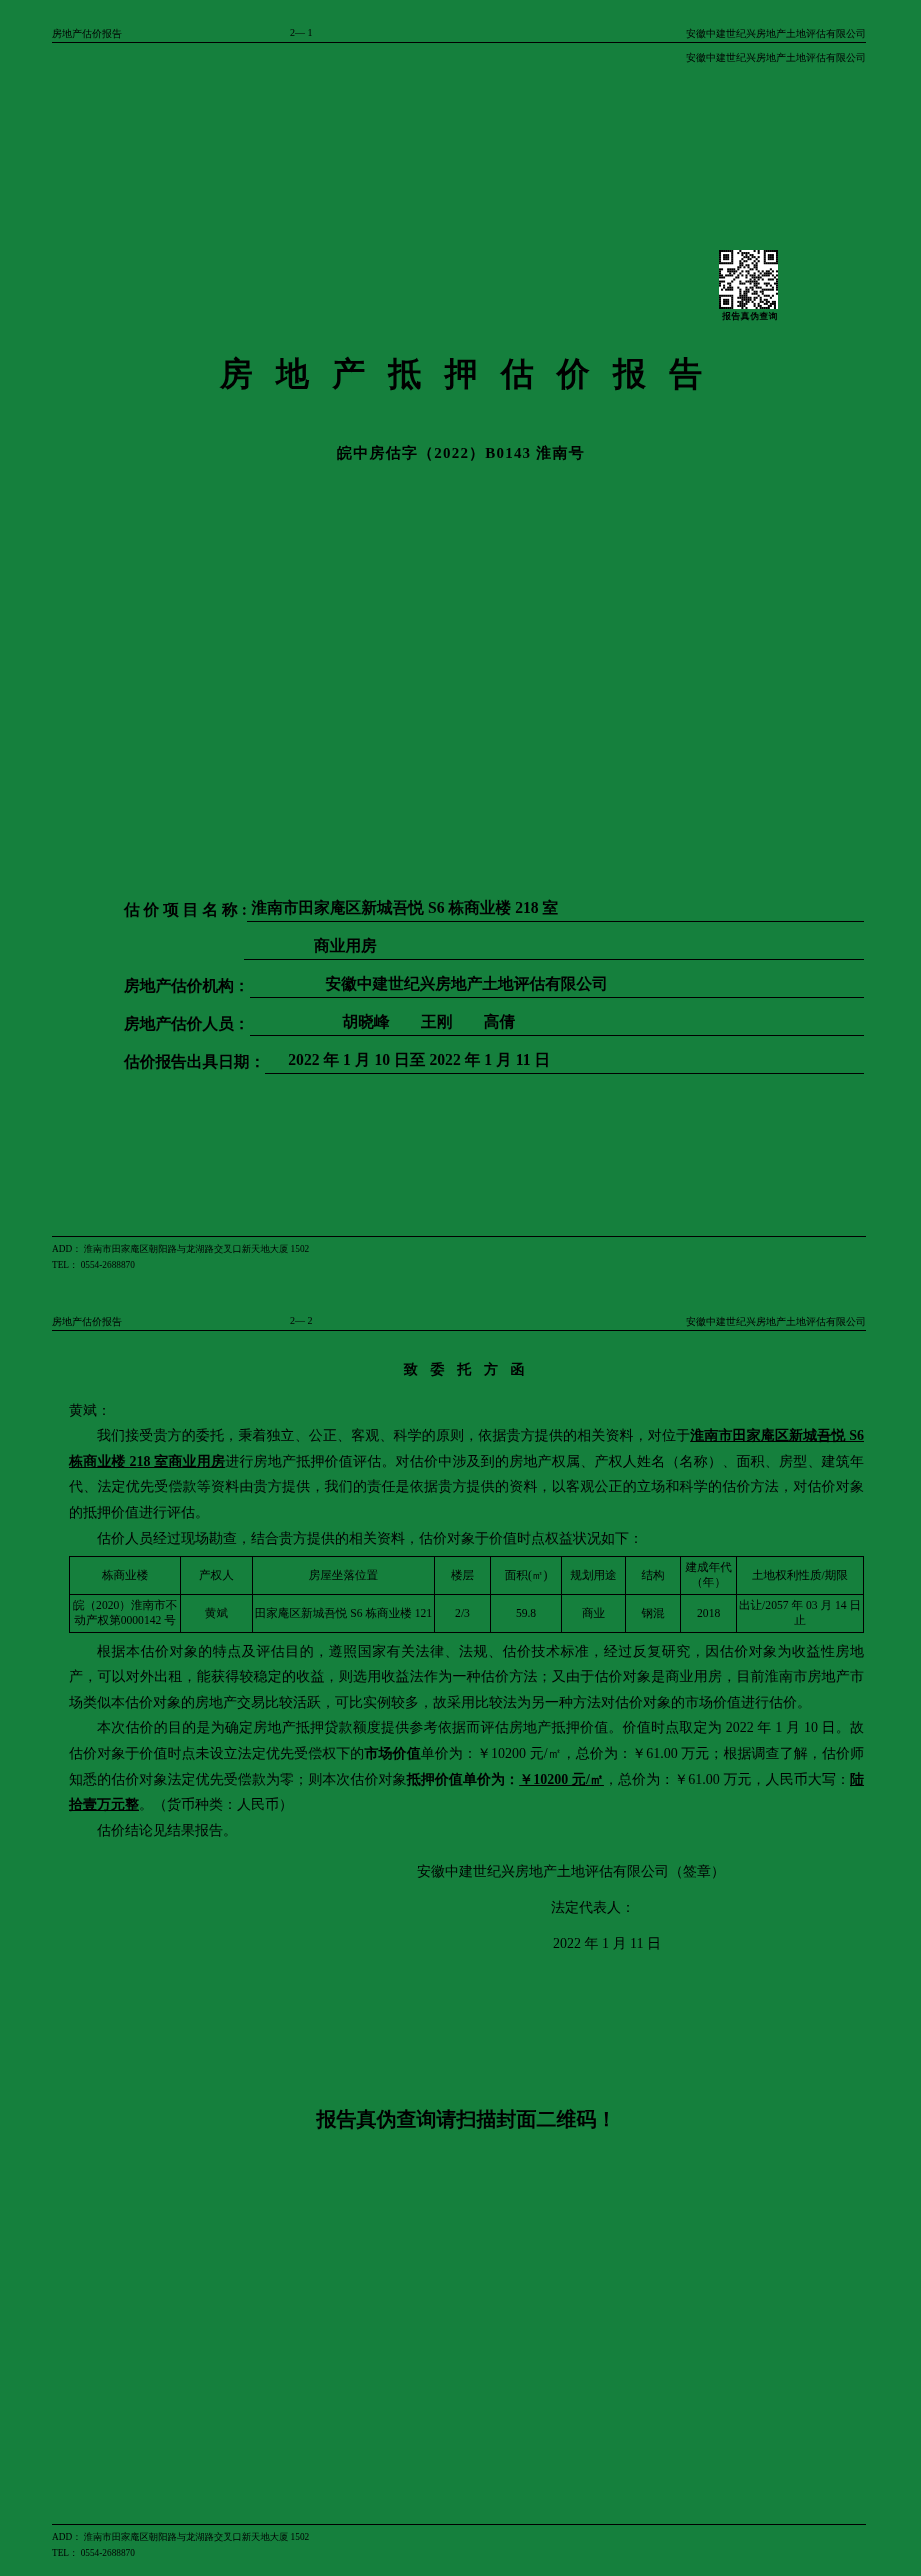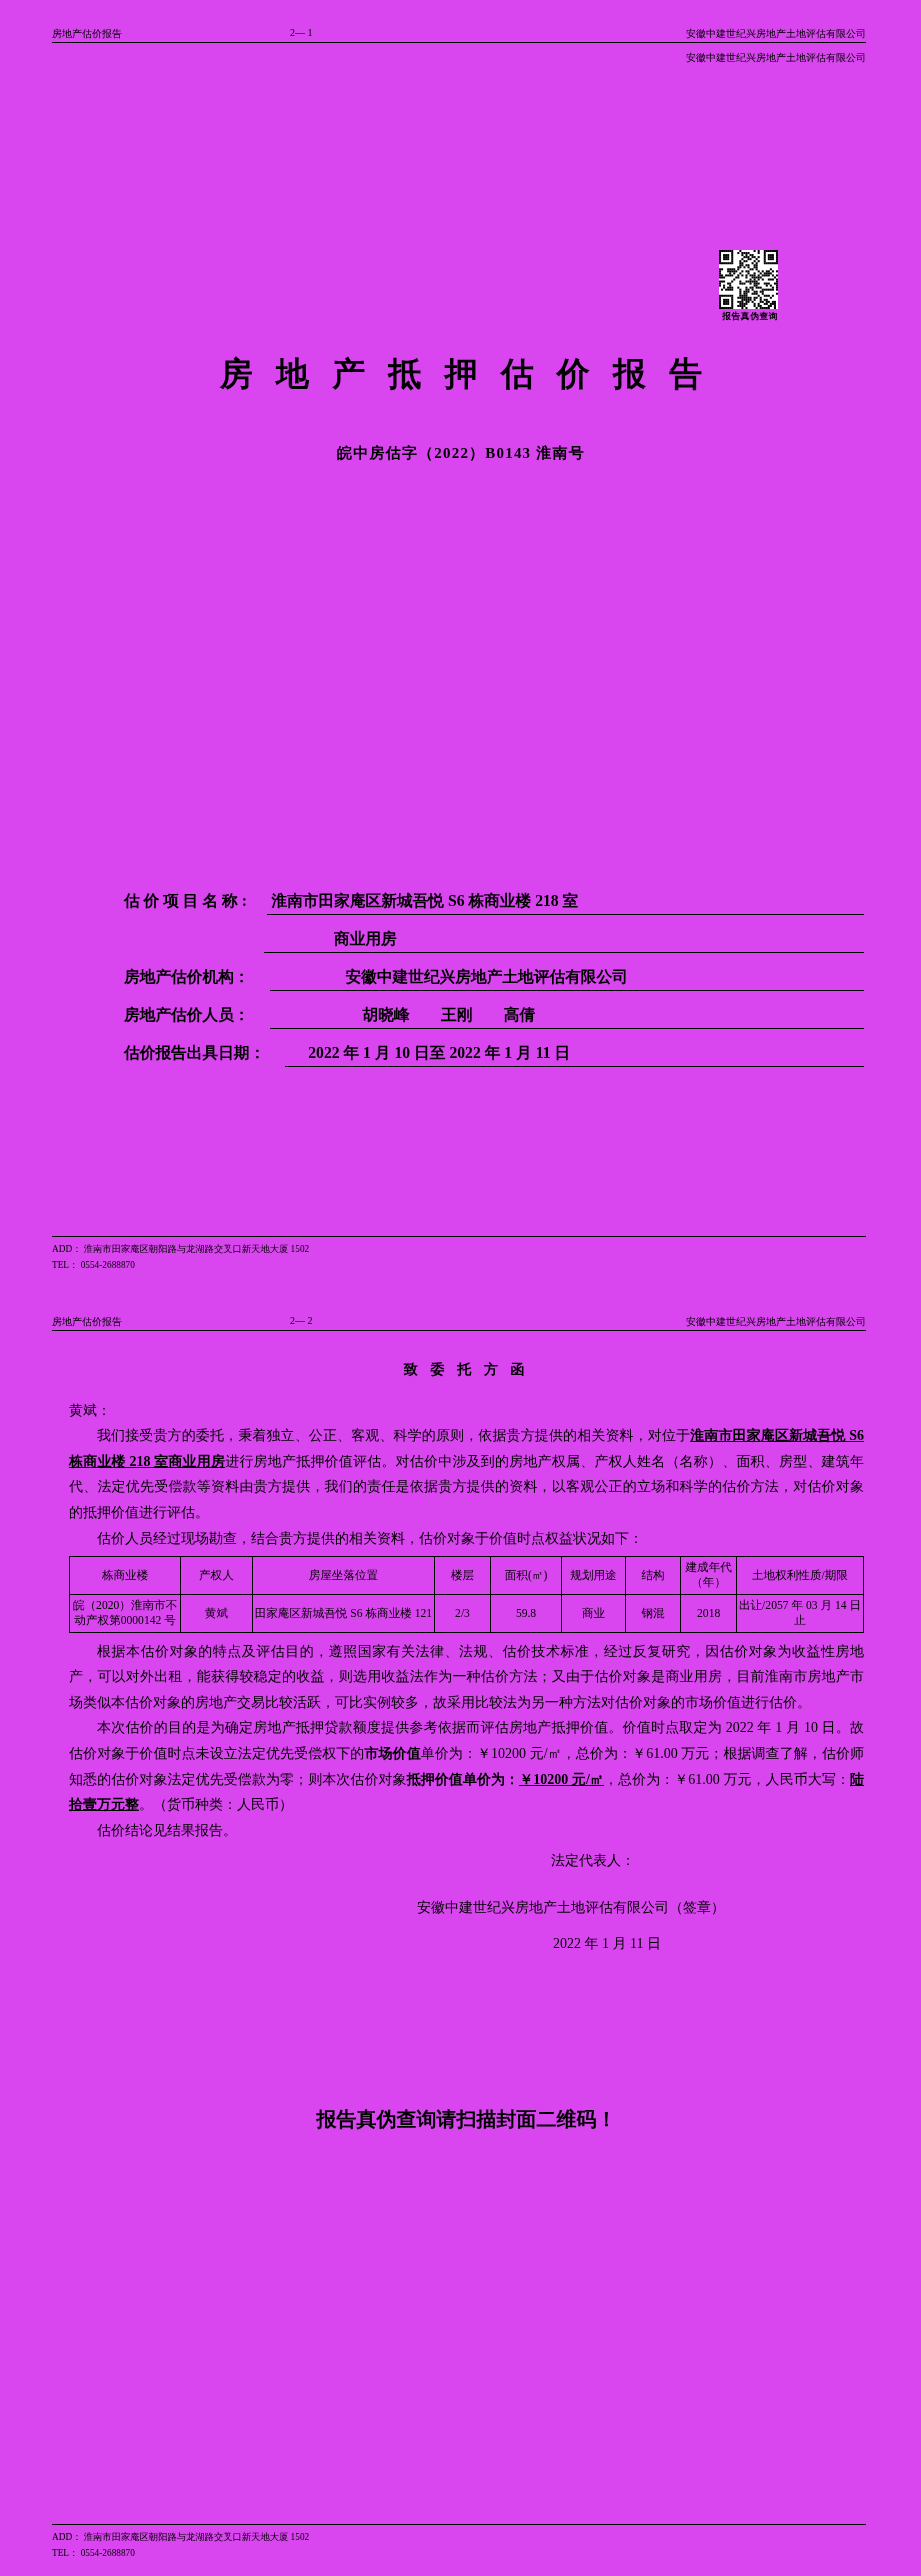--- a/index.html
+++ b/index.html
@@ -1,18 +1,18 @@
 <!DOCTYPE html>
 <html style="font-size:9.3px"><head>
 <meta charset="utf-8">
 <style>
   html,body{margin:0;padding:0;background:#ffffff;}
   .doc{width:922px;margin:0 auto;}
   .page{
-    position:relative;width:922px;height:1288px;background:#d946ef;color:#000;
+    position:relative;width:922px;height:1288px;background:#15803d;color:#000;
     font-family:"Liberation Serif","DejaVu Serif",serif;overflow:hidden;
   }
   
   .page-header{position:absolute;top:27px;left:52px;right:56px;font-size:10px;}
   .hdr-row{position:relative;height:15px;border-bottom:1.2px solid #000;}
   .hdr-left{position:absolute;left:0;top:0;}
   .hdr-page{position:absolute;left:238px;top:0;}
   .hdr-company{position:absolute;right:0;top:0;}
   .hdr-sub{position:absolute;top:51px;right:56px;font-size:10px;}
   .page-footer{position:absolute;top:1236px;left:52px;right:56px;border-top:1.2px solid #000;
@@ -20,21 +20,21 @@
   
   .qr-block{position:absolute;top:250px;left:719px;width:59px;text-align:right;}
   .qr{width:59px;height:59px;display:block;background:#fff;}
   .qr-label{margin-top:1.7px;font-size:8.7px;font-weight:bold;letter-spacing:0.6px;}
   .main-title{position:absolute;top:352px;left:0;width:100%;margin:0;text-align:center;
     font-size:33px;font-weight:bold;letter-spacing:7px;text-indent:7px;
     font-family:"Liberation Sans","DejaVu Sans",sans-serif;}
   .doc-no{position:absolute;top:444px;left:0;width:100%;text-align:center;
     font-size:15px;font-weight:bold;letter-spacing:1.2px;}
   .cover-form{position:absolute;top:891px;left:124px;right:58px;font-size:15.7px;font-weight:bold;}
-  .form-row{display:flex;align-items:flex-start;height:38px;gap:20px;}
+  .form-row{display:flex;align-items:center;height:38px;}
   .f-label{white-space:nowrap;}
   .f-gap{width:120px;flex:0 0 auto;}
   .f-line{flex:1;border-bottom:1.2px solid #000;white-space:nowrap;padding-bottom:1.7px;overflow:hidden;}
   .pl8{padding-left:4.6px;}  .pl120{padding-left:70px;} .pl370{padding-left:215px;}
   .pl130{padding-left:76px;} .pl160{padding-left:93px;} .pl40{padding-left:23px;}
   
   .letter{position:absolute;top:62px;left:69px;right:58px;font-size:14px;line-height:25.6px;text-align:justify;}
   .letter-title{margin:7px 0 15px;text-align:center;font-size:14px;font-weight:bold;letter-spacing:4.6px;line-height:25.6px;}
   .salutation{margin:0;}
   .para{margin:0;text-indent:2em;}
@@ -524,22 +524,22 @@
             <td>2018</td>
             <td>出让/2057 年 03 月 14 日止</td>
           </tr>
         </tbody>
       </table>
 
       <p class="para">根据本估价对象的特点及评估目的，遵照国家有关法律、法规、估价技术标准，经过反复研究，因估价对象为收益性房地产，可以对外出租，能获得较稳定的收益，则选用收益法作为一种估价方法；又由于估价对象是商业用房，目前淮南市房地产市场类似本估价对象的房地产交易比较活跃，可比实例较多，故采用比较法为另一种方法对估价对象的市场价值进行估价。</p>
       <p class="para"><span>本次估价的目的是为确定房地产抵押贷款额度提供参考依据而评估房地产抵押价值。价值时点取定为 2022 年 1 月 10 日。故估价对象于价值时点未设立法定优先受偿权下的</span><span style="font-weight: bold;">市场价值</span><span>单价为：￥10200 元/㎡，总价为：￥61.00 万元；根据调查了解，估价师知悉的估价对象法定优先受偿款为零；则本次估价对象</span><span style="font-weight: bold;">抵押价值单价为：</span><span style="font-weight: bold; text-decoration: underline;">￥10200 元/㎡</span><span>，总价为：￥61.00 万元，人民币大写：</span><span style="font-weight: bold; text-decoration: underline;">陆拾壹万元整</span><span>。（货币种类：人民币）</span></p>
       <p class="para">估价结论见结果报告。</p>
 
+      <div class="sign sign-company">安徽中建世纪兴房地产土地评估有限公司（签章）</div>
       <div class="sign sign-rep">法定代表人：</div>
-      <div class="sign sign-company">安徽中建世纪兴房地产土地评估有限公司（签章）</div>
       <div class="sign sign-date">2022 年 1 月 11 日</div>
 
       <div class="qr-notice">报告真伪查询请扫描封面二维码！</div>
     </div>
 
     <footer class="page-footer">
       <div>ADD： 淮南市田家庵区朝阳路与龙湖路交叉口新天地大厦 1502</div>
       <div>TEL： 0554-2688870</div>
     </footer>
   </section>

